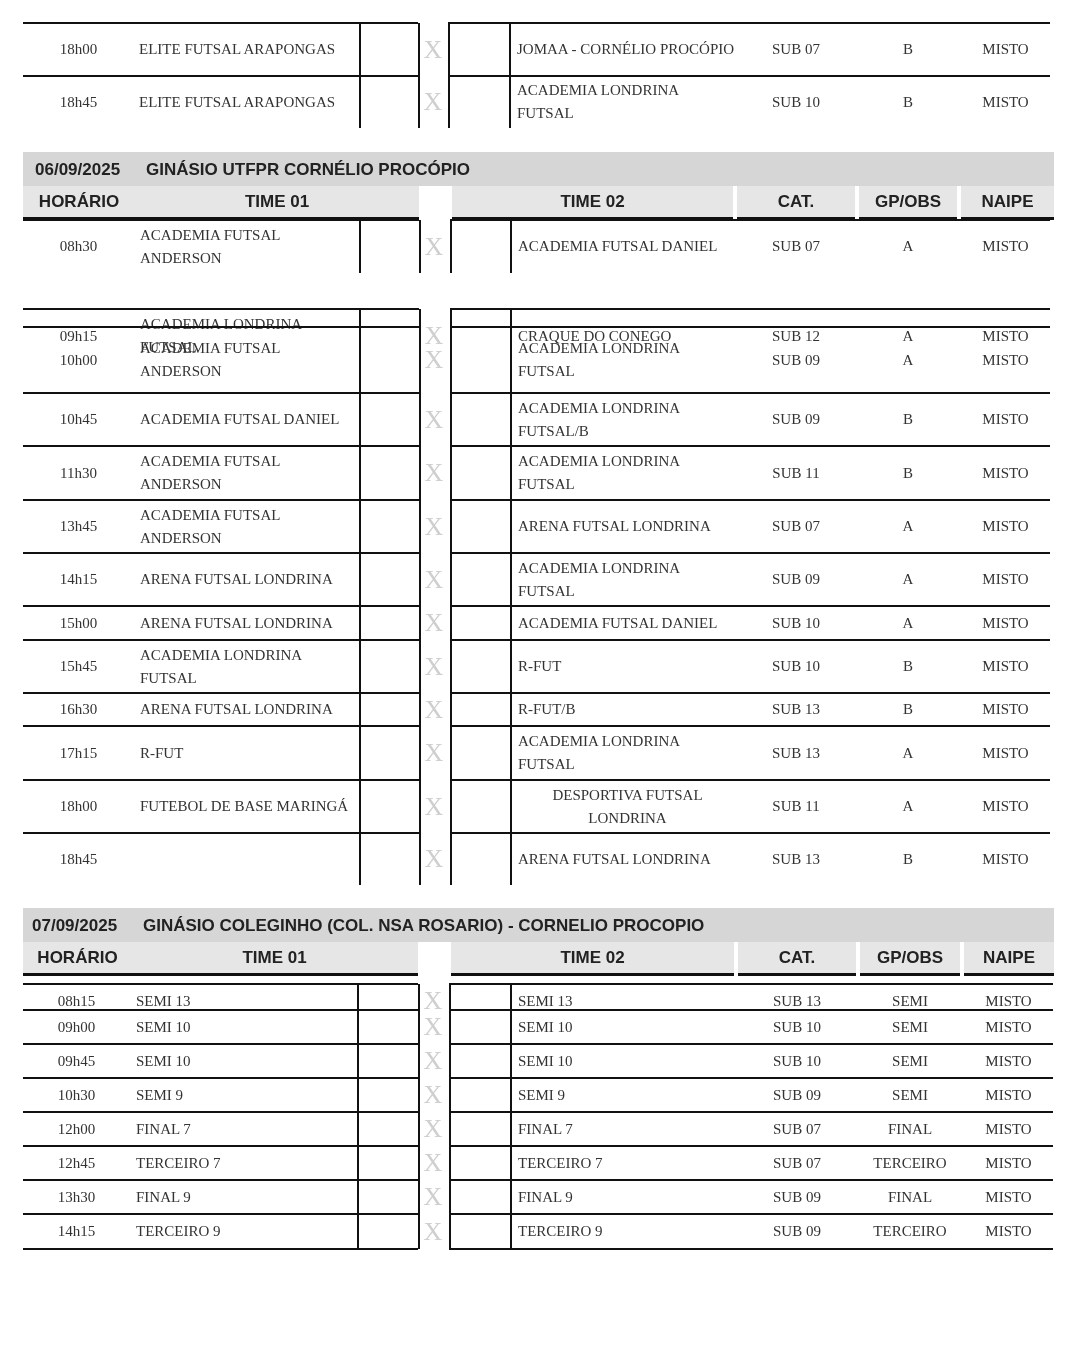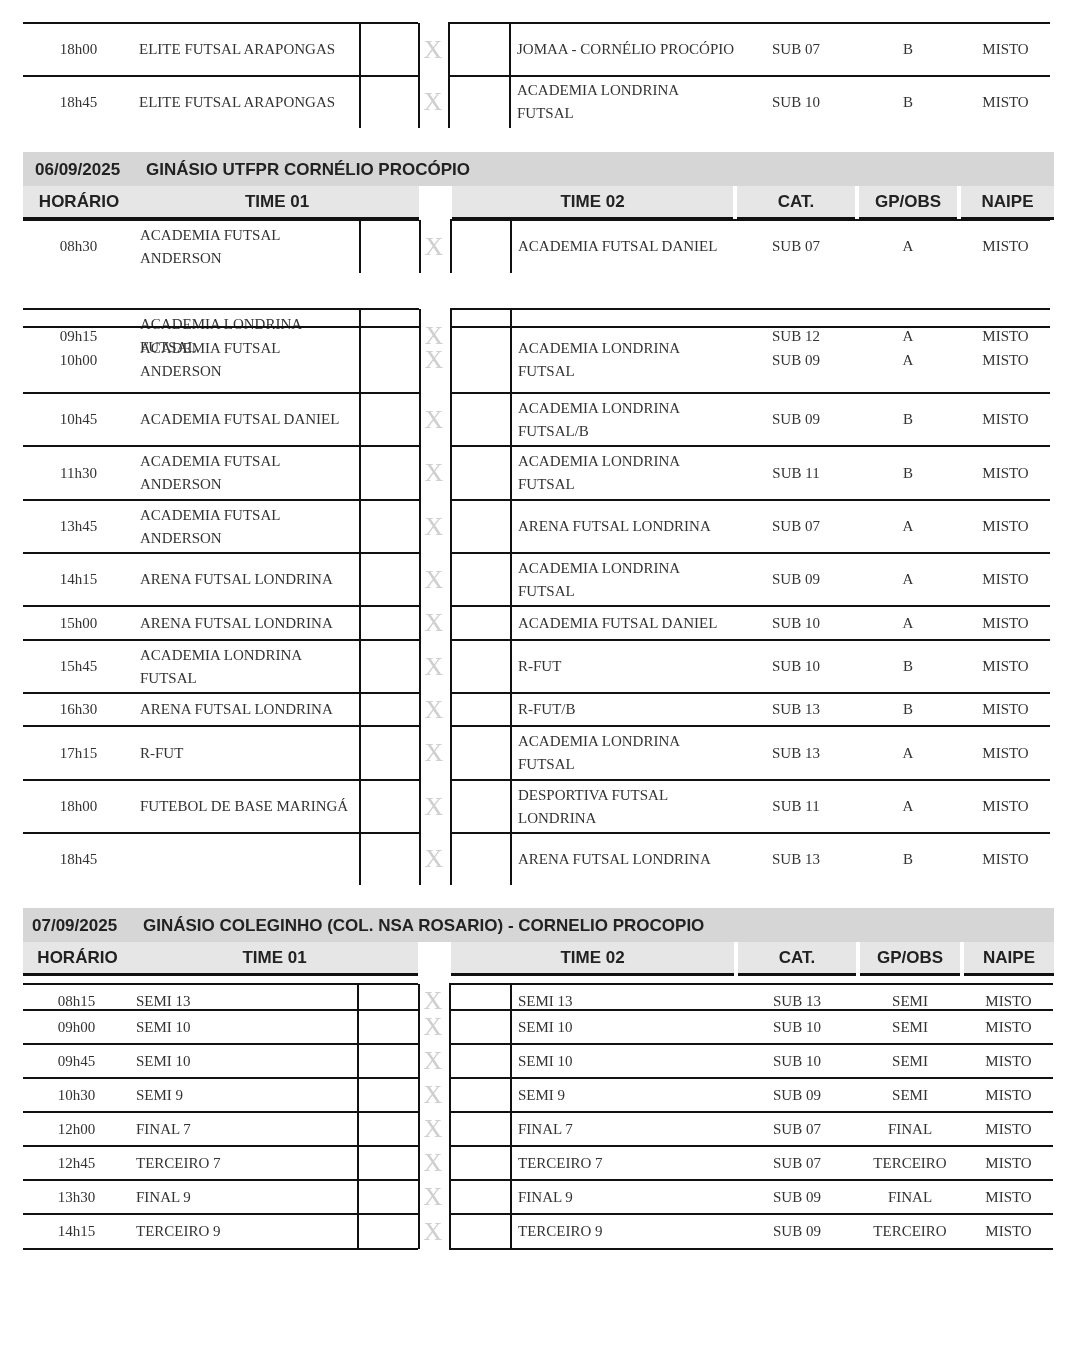--- a/index.html
+++ b/index.html
@@ -89,20 +89,21 @@
     </div>
     <div class="row" style="top: 273px; height: 54px; margin-top: 36px;">
       <div class="line" style="left: 23px; top: -1px; width: 396px; height: 2px;"></div>
       <div class="line" style="left: 450px; top: -1px; width: 600px; height: 2px;"></div>
       <div class="line" style="left: 359px; top: 0px; width: 2px; height: 54px;"></div>
       <div class="line" style="left: 419px; top: 0px; width: 2px; height: 54px;"></div>
       <div class="line" style="left: 450px; top: 0px; width: 2px; height: 54px;"></div>
       <div class="line" style="left: 510px; top: 0px; width: 2px; height: 54px;"></div>
       <div class="cell center" style="left: 23px; width: 111px; top: 0px; height: 54px;">09h15</div>
       <div class="cell" style="left: 140px; width: 211px; top: 0px; height: 54px;">ACADEMIA LONDRINA FUTSAL</div>
+      <div class="cell" style="left: 518px; width: 219px; top: 0px; height: 54px;">CRAQUE DO CONEGO</div>
       <div class="cell center" style="left: 737px; width: 118px; top: 0px; height: 54px;">SUB 12</div>
       <div class="cell center" style="left: 859px; width: 98px; top: 0px; height: 54px;">A</div>
       <div class="cell center" style="left: 961px; width: 89px; top: 0px; height: 54px;">MISTO</div>
       <div class="abs" style="left: 361px; width: 58px; top: 0px; height: 54px;"></div>
       <div class="abs" style="left: 452px; width: 58px; top: 0px; height: 54px;"></div>
       <div class="xmark" style="left: 421px; top: 0px; height: 54px;">X</div>
     </div>
     <div class="row" style="top: 327px; height: 66px;">
       <div class="line" style="left: 23px; top: -1px; width: 396px; height: 2px;"></div>
       <div class="line" style="left: 450px; top: -1px; width: 600px; height: 2px;"></div>
@@ -258,21 +259,21 @@
     </div>
     <div class="row" style="top: 780px; height: 53px;">
       <div class="line" style="left: 23px; top: -1px; width: 396px; height: 2px;"></div>
       <div class="line" style="left: 450px; top: -1px; width: 600px; height: 2px;"></div>
       <div class="line" style="left: 359px; top: 0px; width: 2px; height: 53px;"></div>
       <div class="line" style="left: 419px; top: 0px; width: 2px; height: 53px;"></div>
       <div class="line" style="left: 450px; top: 0px; width: 2px; height: 53px;"></div>
       <div class="line" style="left: 510px; top: 0px; width: 2px; height: 53px;"></div>
       <div class="cell center" style="left: 23px; width: 111px; top: 0px; height: 53px;">18h00</div>
       <div class="cell" style="left: 140px; width: 211px; top: 0px; height: 53px;">FUTEBOL DE BASE MARINGÁ</div>
-      <div class="cell" style="left: 518px; width: 219px; top: 0px; height: 53px;">DESPORTIVA FUTSAL LONDRINA</div>
+      <div class="cell" style="left: 518px; width: 219px; top: 0px; height: 53px; text-align: center;">DESPORTIVA FUTSAL LONDRINA</div>
       <div class="cell center" style="left: 737px; width: 118px; top: 0px; height: 53px;">SUB 11</div>
       <div class="cell center" style="left: 859px; width: 98px; top: 0px; height: 53px;">A</div>
       <div class="cell center" style="left: 961px; width: 89px; top: 0px; height: 53px;">MISTO</div>
       <div class="abs" style="left: 361px; width: 58px; top: 0px; height: 53px;"></div>
       <div class="abs" style="left: 452px; width: 58px; top: 0px; height: 53px;"></div>
       <div class="xmark" style="left: 421px; top: 0px; height: 53px;">X</div>
     </div>
     <div class="row" style="top: 833px; height: 52px;">
       <div class="line" style="left: 23px; top: -1px; width: 396px; height: 2px;"></div>
       <div class="line" style="left: 450px; top: -1px; width: 600px; height: 2px;"></div>

